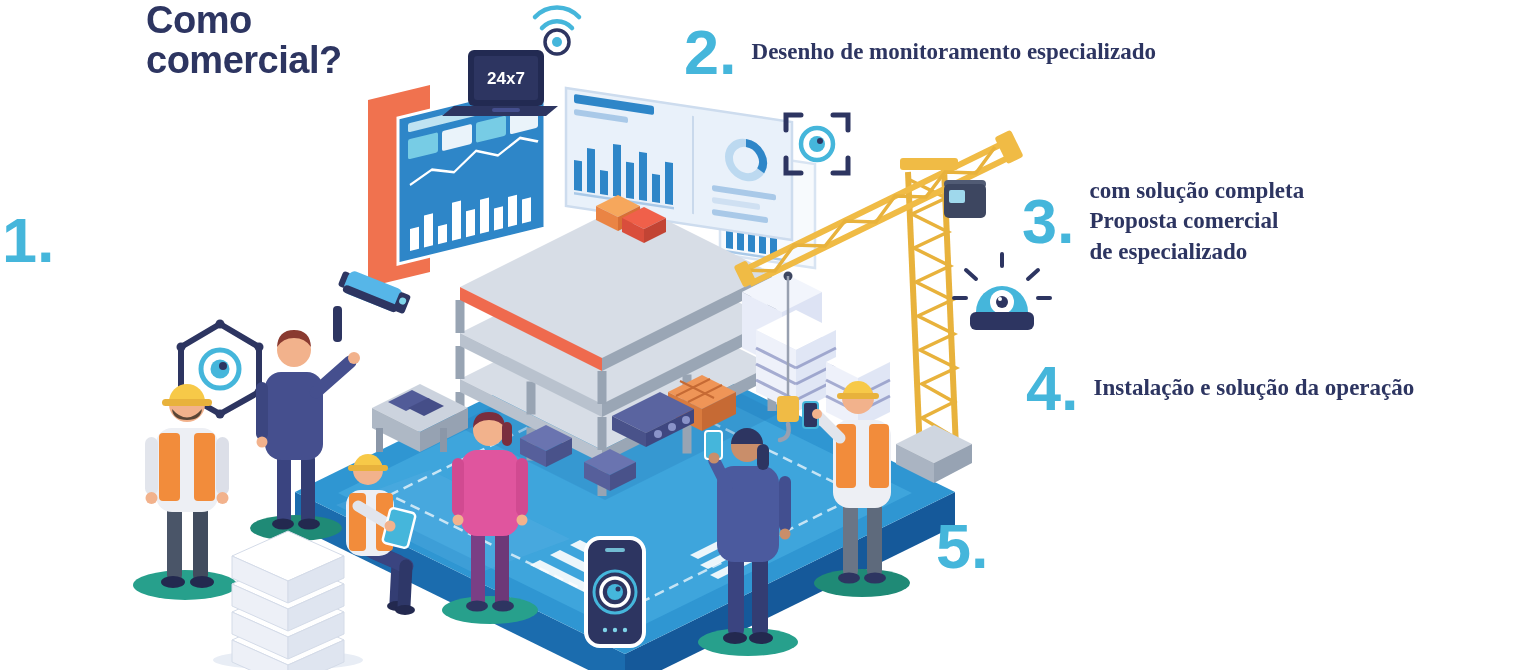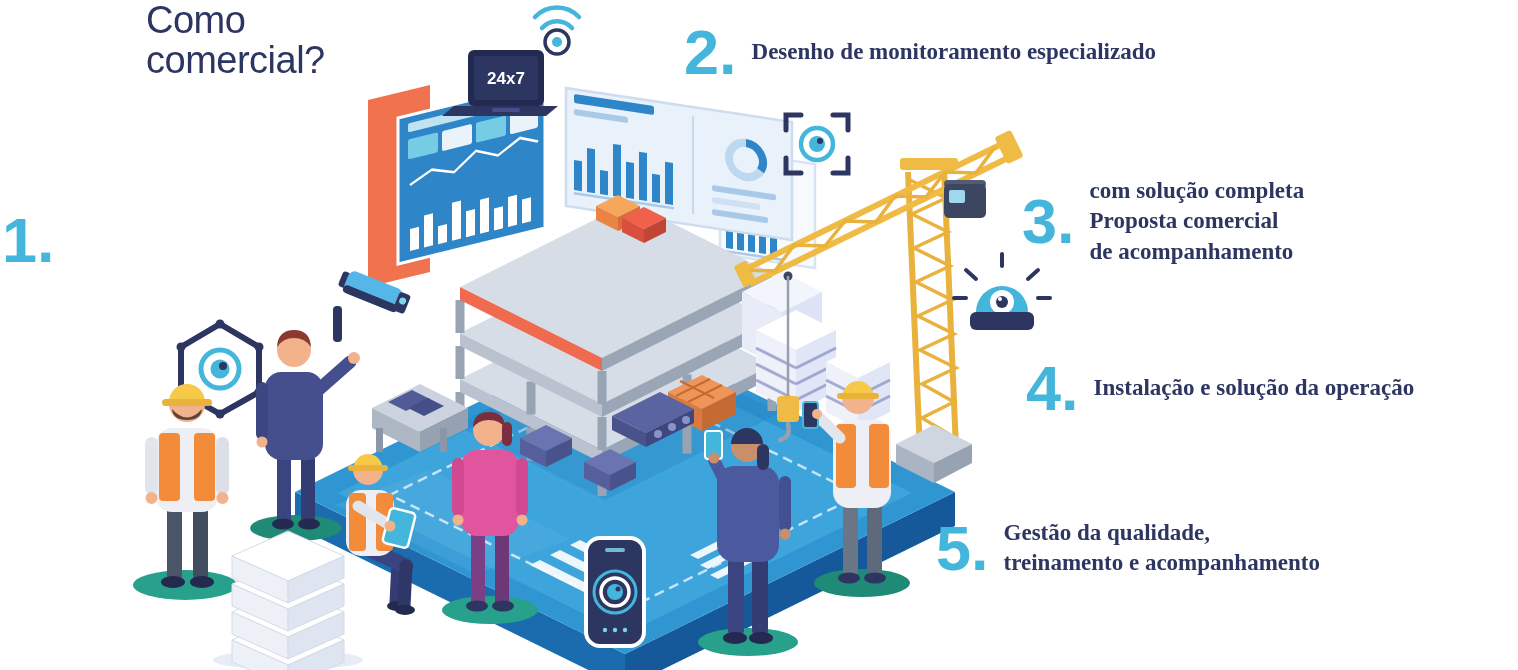--- a/index.html
+++ b/index.html
@@ -1,19 +1,19 @@
 <!DOCTYPE html>
 <html style="--accent-cyan: #45b6db; --navy: #2d3561; --platform-blue: #2f96d2; --platform-edge: #1b6cae; --dashboard-blue: #2e86c8; --crane-yellow: #f0bb45; --vest-orange: #f28c3b; --coral-red: #ef6a4e; --ground-teal: #27a08c; --background: #ffffff;"><head>
 <meta charset="utf-8">
 <style>
   html,body{margin:0;padding:0;background:#ffffff;}
   body{width:1518px;height:670px;overflow:hidden;font-family:"Liberation Sans",sans-serif;}
   .stage{position:relative;width:1518px;height:670px;background:#fff;}
   svg.scene{position:absolute;left:0;top:0;width:1518px;height:670px;}
-  .title{position:absolute;left:146px;top:0px;margin:0;font-size:38px;font-weight:normal;
+  .title{position:absolute;left:146px;top:0px;margin:0;font-size:38px;font-weight:bold;
          color:var(--navy,#2d3561);line-height:1.06;letter-spacing:-0.5px;}
   .title .line{display:block;}
   .step{position:absolute;display:flex;align-items:center;gap:15px;}
   .step .num{font-size:63px;font-weight:bold;color:var(--accent-cyan,#45b6db);line-height:0.9;}
   .step .label{font-size:23px;font-weight:bold;color:var(--navy,#2d3561);line-height:1.32;}
   .step .label .line{display:block;white-space:nowrap;font-family:Liberation Serif, serif;}
   .step-1{left:2px;top:212px;}
   .step-2{left:684px;top:24px;}
   .step-3{left:1022px;top:176px;}
   .step-4{left:1026px;top:360px;}
@@ -459,32 +459,28 @@
     <span class="label">
       <span class="line">Desenho de monitoramento especializado</span>
     </span>
   </div>
 
   <div class="step step-3">
     <span class="num">3.</span>
     <span class="label">
       <span class="line">com solução completa</span>
       <span class="line">Proposta comercial</span>
-      <span class="line">de acompanhamento</span>
+      <span class="line">de especializado</span>
     </span>
   </div>
 
   <div class="step step-4">
     <span class="num">4.</span>
     <span class="label">
       <span class="line">Instalação e solução da operação</span>
     </span>
   </div>
 
   <div class="step step-5">
     <span class="num">5.</span>
-    <span class="label">
-      <span class="line">Gestão da qualidade,</span>
-      <span class="line">treinamento e acompanhamento</span>
-    </span>
   </div>
 
 </div>
 
 </body></html>

